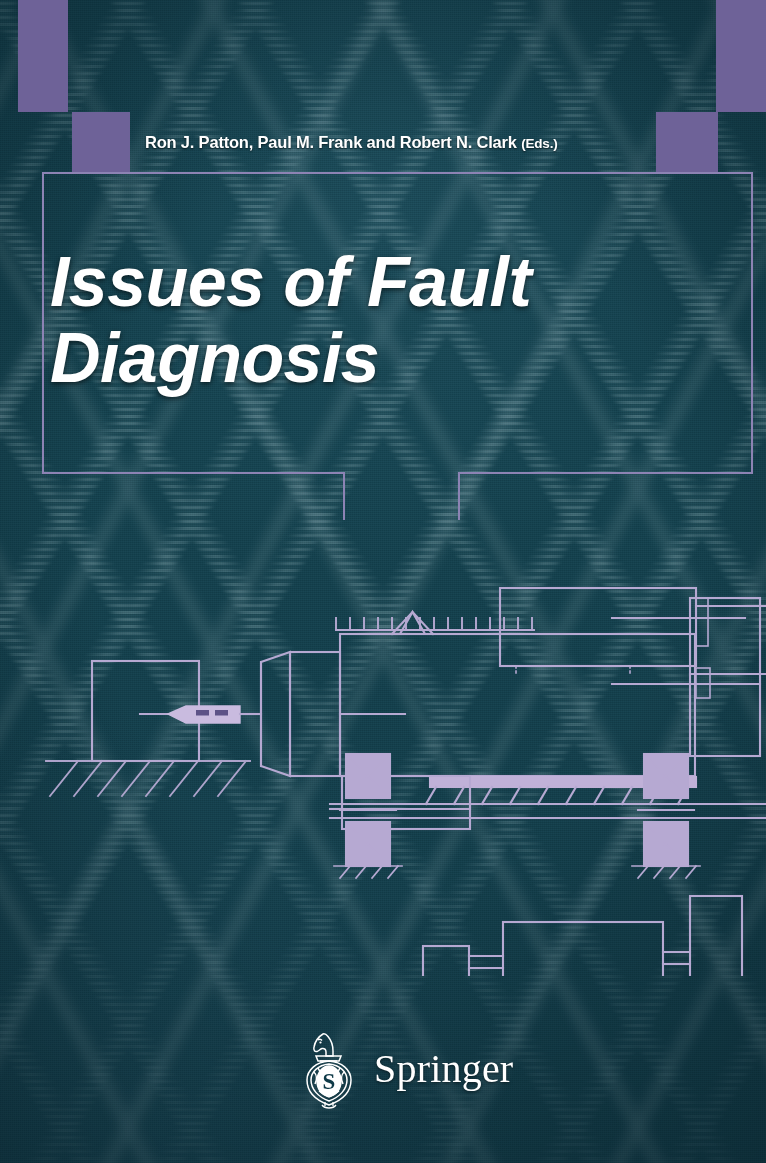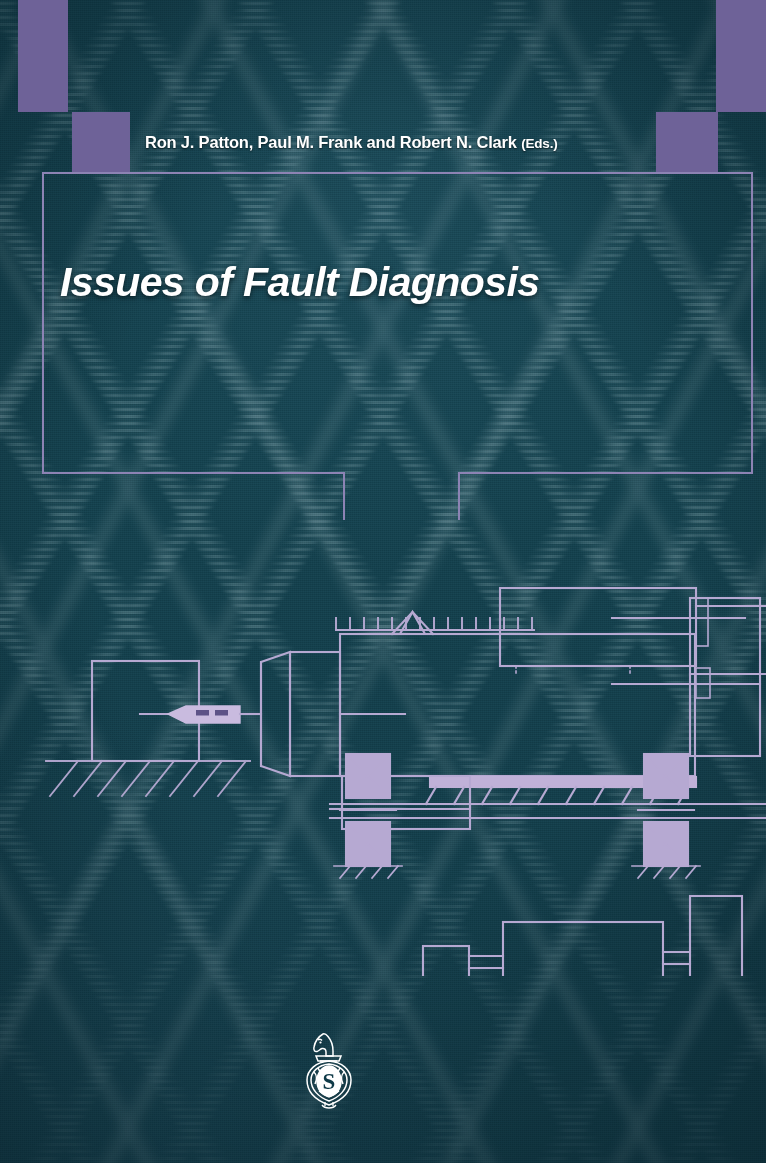--- a/index.html
+++ b/index.html
@@ -101,25 +101,25 @@
     color:#ffffff;
     font-size:16.5px;
     font-weight:bold;
     letter-spacing:-.2px;
     white-space:nowrap;
     text-shadow:0 1px 2px rgba(0,0,0,.6);
   }
   #editors .eds{font-size:13.5px;}
 
   #title{
-    position:absolute; left:60px; top:244px; width:680px;
+    position:absolute; left:50px; top:244px; width:680px;
     color:#ffffff;
     font-style:italic;
     font-weight:bold;
-    font-size:41px;
+    font-size:70px;
     line-height:76px;
     letter-spacing:-.6px;
     text-shadow:0 2px 5px rgba(0,0,0,.55);
   }
   #title .ln{display:block;}
   #title .ln2{margin-left:20px;}
 
   
   #diagram{position:absolute; left:0; top:556px; width:766px; height:420px;}
 
@@ -387,15 +387,16 @@
 
         <ellipse cx="29" cy="53" rx="12" ry="15" fill="#ffffff" stroke="#ffffff"></ellipse>
       </g>
       <text x="29" y="61" text-anchor="middle" font-family="Liberation Serif, serif" font-size="23" font-weight="bold" fill="#0f3a48">S</text>
       <g fill="none" stroke="#ffffff" stroke-width="1.3">
         <path d="M22 77 C25 81 33 81 36 77"></path>
         <path d="M25 74 L25 78"></path>
         <path d="M33 74 L33 78"></path>
       </g>
     </svg>
+    <div id="logo-wordmark">Springer</div>
   </div>
 
 </div>
 
 </body></html>

